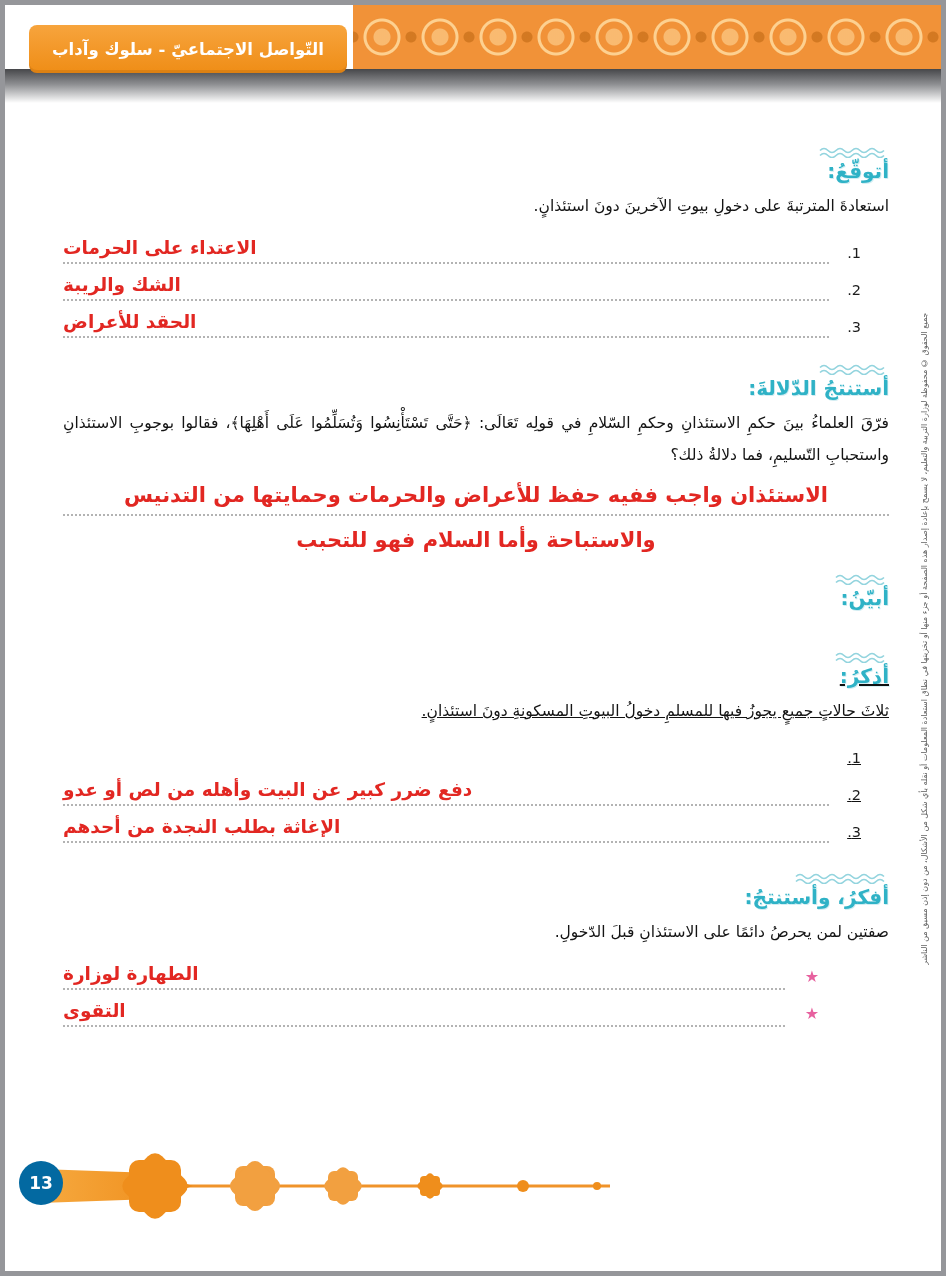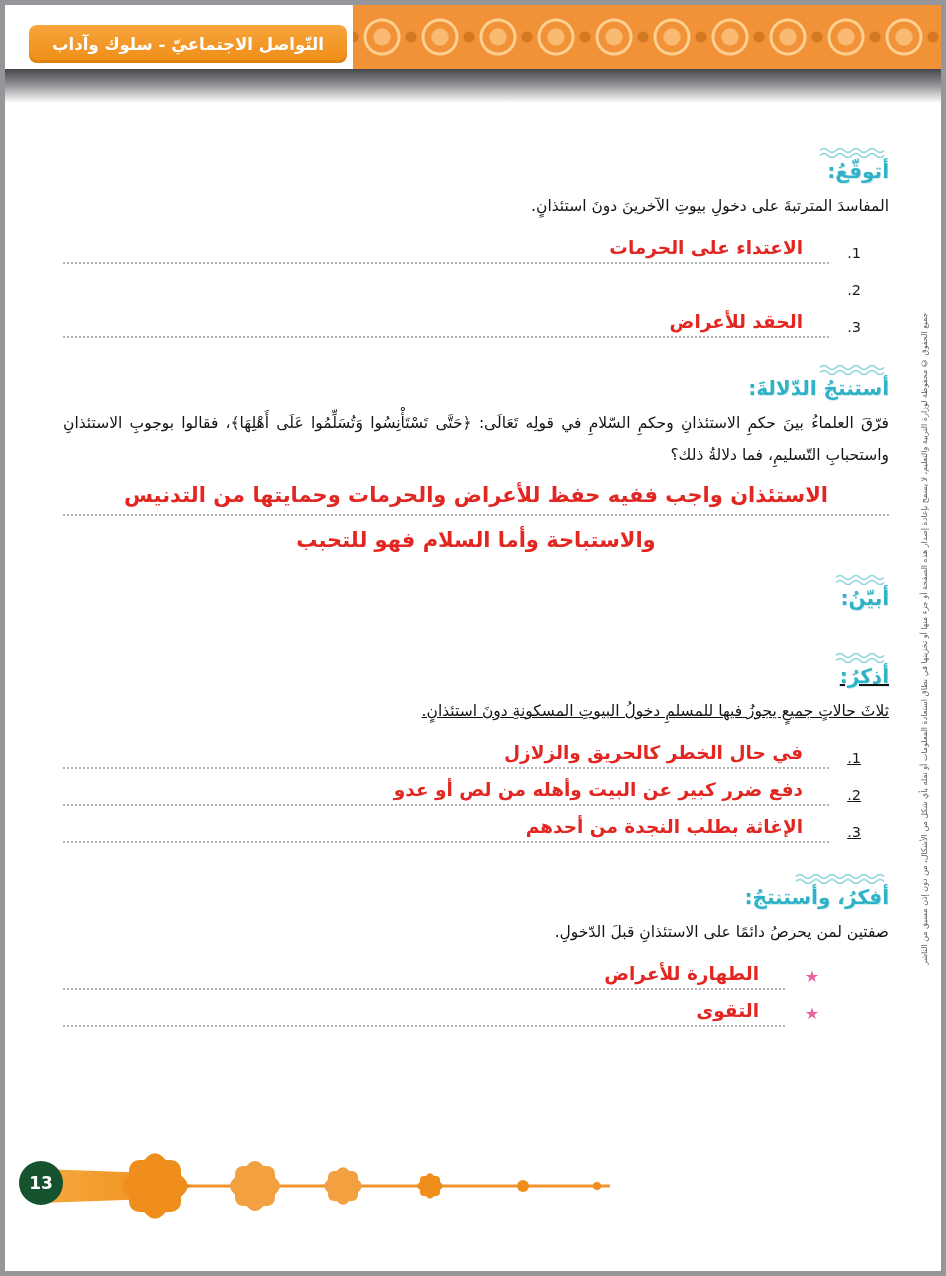--- a/index.html
+++ b/index.html
@@ -17,21 +17,21 @@
       radial-gradient(circle at 29px 32px, rgba(186,100,16,.55) 0 5px, rgba(0,0,0,0) 6px),
       radial-gradient(circle at 29px 32px, rgba(255,219,160,.55) 0 8px, rgba(0,0,0,0) 9px);
     background-size:58px 64px,58px 64px,58px 64px;
     background-position:0 0,29px 0,0 0;
   }
   .head-shadow{
     position:absolute; top:64px; left:0; right:0; height:34px;
     background:linear-gradient(180deg,#46474a 0%, #8e8f92 45%, #ffffff 100%);
   }
   .tab{
-    position:absolute; top:20px; left:24px; width:318px; height:38px;
+    position:absolute; top:20px; left:24px; width:318px; height:48px;
     background:linear-gradient(180deg,#f7a43d 0%, #ef8d16 100%);
     border-radius:8px; color:#fff; font-weight:bold; font-size:16.5px;
     display:flex; align-items:center; justify-content:center;
     box-shadow:inset 0 -3px 0 rgba(140,70,0,.18);
   }
   
   .content{
     position:absolute; top:118px; right:52px; left:58px; direction:rtl; text-align:right;
     color:#111;
   }
@@ -42,21 +42,21 @@
   }
   .prompt{
     margin:8px 0 4px; font-size:15.5px; line-height:2.05; color:#141414;
     text-align:justify; text-align-last:right;
   }
   .item{display:flex; align-items:flex-end; height:37px; padding-right:28px;}
   .item .num{width:32px; font-size:14.5px; color:#1c1c1c; padding-bottom:3px;}
   .item .star{width:34px; font-size:16px; color:#e7619f; padding-bottom:4px;}
   .star-item{padding-right:70px;}
   .blank{
-    flex:1; border-bottom:2px dotted #b3b3b3; text-align:right;margin-top:39px;
+    flex:1; border-bottom:2px dotted #b3b3b3; text-align:left;margin-top:39px;
   }
   .ans{
     color:#e22722; font-weight:bold; font-size:18.5px; line-height:1.4;
     display:inline-block; padding:0 26px 1px 0;
   }
   .answer-wide{
     border-bottom:2px dotted #b3b3b3; text-align:center; padding-bottom:3px; margin-top:10px;
   }
   .answer-wide.noline{border-bottom:none; }
   .answer-wide .ans{font-size:21px; padding:0;text-align:center;}
@@ -65,21 +65,21 @@
   
   .copyright{
     position:absolute; right:9px; top:292px; height:668px; width:14px;
     writing-mode:vertical-rl; transform:rotate(180deg);
     font-size:8px; color:#5d5d5d; overflow:hidden; line-height:14px;
   }
   
   .footer-svg{position:absolute; left:0; top:1126px;}
   .page-circle{
     position:absolute; left:14px; top:1156px; width:44px; height:44px; border-radius:50%;
-    background:#14532d; color:#fff; font-size:17px; font-weight:bold;
+    background:#0369a1; color:#fff; font-size:17px; font-weight:bold;
     display:flex; align-items:center; justify-content:center;
   }
 </style>
 </head>
 <body>
 
 <div class="page">
 
   <div class="band"></div>
   <div class="head-shadow"></div>
@@ -90,27 +90,28 @@
   <div class="copyright">جميع الحقوق © محفوظة لوزارة التربية والتعليم، لا يسمح بإعادة إصدار هذه الصفحة أو جزء منها أو تخزينها في نطاق استعادة المعلومات أو نقله بأي شكل من الأشكال، من دون إذن مسبق من الناشر</div>
 
   <div class="content">
 
     <div class="sec sp1">
       <svg class="squiggle" width="66" height="11" viewBox="0 0 66 11">
         <path d="M1 3.5 q4 -4 8 0 t8 0 t8 0 t8 0 t8 0 t8 0 t8 0 t8 0" stroke="#93d4de" fill="none" stroke-width="1.6"></path>
         <path d="M1 8.5 q4 -4 8 0 t8 0 t8 0 t8 0 t8 0 t8 0 t8 0 t8 0" stroke="#93d4de" fill="none" stroke-width="1.6"></path>
       </svg>
       <h3 class="sec-head">أتوقّعُ:</h3>
-      <p class="prompt">المفاسدَ المترتبةَ على دخولِ بيوتِ الآخرينَ دونَ استئذانٍ.</p>
+      <p class="prompt">استعادةَ المترتبةَ على دخولِ بيوتِ الآخرينَ دونَ استئذانٍ.</p>
       <div class="item">
         <span class="num">1.</span>
         <span class="blank"><span class="ans">الاعتداء على الحرمات</span></span>
       </div>
       <div class="item">
         <span class="num">2.</span>
+        <span class="blank"><span class="ans">الشك والريبة</span></span>
       </div>
       <div class="item">
         <span class="num">3.</span>
         <span class="blank"><span class="ans">الحقد للأعراض</span></span>
       </div>
     </div>
 
     <div class="sec sp2">
       <svg class="squiggle" width="66" height="11" viewBox="0 0 66 11">
         <path d="M1 3.5 q4 -4 8 0 t8 0 t8 0 t8 0 t8 0 t8 0 t8 0 t8 0" stroke="#93d4de" fill="none" stroke-width="1.6"></path>
@@ -136,42 +137,41 @@
 
     <div class="sec sp4">
       <svg class="squiggle" width="50" height="11" viewBox="0 0 50 11">
         <path d="M1 3.5 q4 -4 8 0 t8 0 t8 0 t8 0 t8 0 t8 0" stroke="#93d4de" fill="none" stroke-width="1.6"></path>
         <path d="M1 8.5 q4 -4 8 0 t8 0 t8 0 t8 0 t8 0 t8 0" stroke="#93d4de" fill="none" stroke-width="1.6"></path>
       </svg>
       <h3 class="sec-head">أذكرُ:</h3>
       <p class="prompt">ثلاثَ حالاتٍ جميعٍ يجوزُ فيها للمسلمِ دخولُ البيوتِ المسكونةِ دونَ استئذانٍ.</p>
       <div class="item">
         <span class="num">1.</span>
-        <span class="blank"><span class="ans">في حال الخطر كالحريق والزلازل</span></span>
       </div>
       <div class="item">
         <span class="num">2.</span>
         <span class="blank"><span class="ans">دفع ضرر كبير عن البيت وأهله من لص أو عدو</span></span>
       </div>
       <div class="item">
         <span class="num">3.</span>
         <span class="blank"><span class="ans">الإغاثة بطلب النجدة من أحدهم</span></span>
       </div>
     </div>
 
     <div class="sec sp5">
       <svg class="squiggle" width="90" height="11" viewBox="0 0 90 11">
         <path d="M1 3.5 q4 -4 8 0 t8 0 t8 0 t8 0 t8 0 t8 0 t8 0 t8 0 t8 0 t8 0 t8 0" stroke="#93d4de" fill="none" stroke-width="1.6"></path>
         <path d="M1 8.5 q4 -4 8 0 t8 0 t8 0 t8 0 t8 0 t8 0 t8 0 t8 0 t8 0 t8 0 t8 0" stroke="#93d4de" fill="none" stroke-width="1.6"></path>
       </svg>
       <h3 class="sec-head">أفكرُ، وأستنتجُ:</h3>
       <p class="prompt">صفتين لمن يحرصُ دائمًا على الاستئذانِ قبلَ الدّخولِ.</p>
       <div class="item star-item">
         <span class="star">★</span>
-        <span class="blank"><span class="ans">الطهارة للأعراض</span></span>
+        <span class="blank"><span class="ans">الطهارة لوزارة</span></span>
       </div>
       <div class="item star-item">
         <span class="star">★</span>
         <span class="blank"><span class="ans">التقوى</span></span>
       </div>
     </div>
 
   </div>
 
   <svg class="footer-svg" width="720" height="110" viewBox="0 0 720 110">

